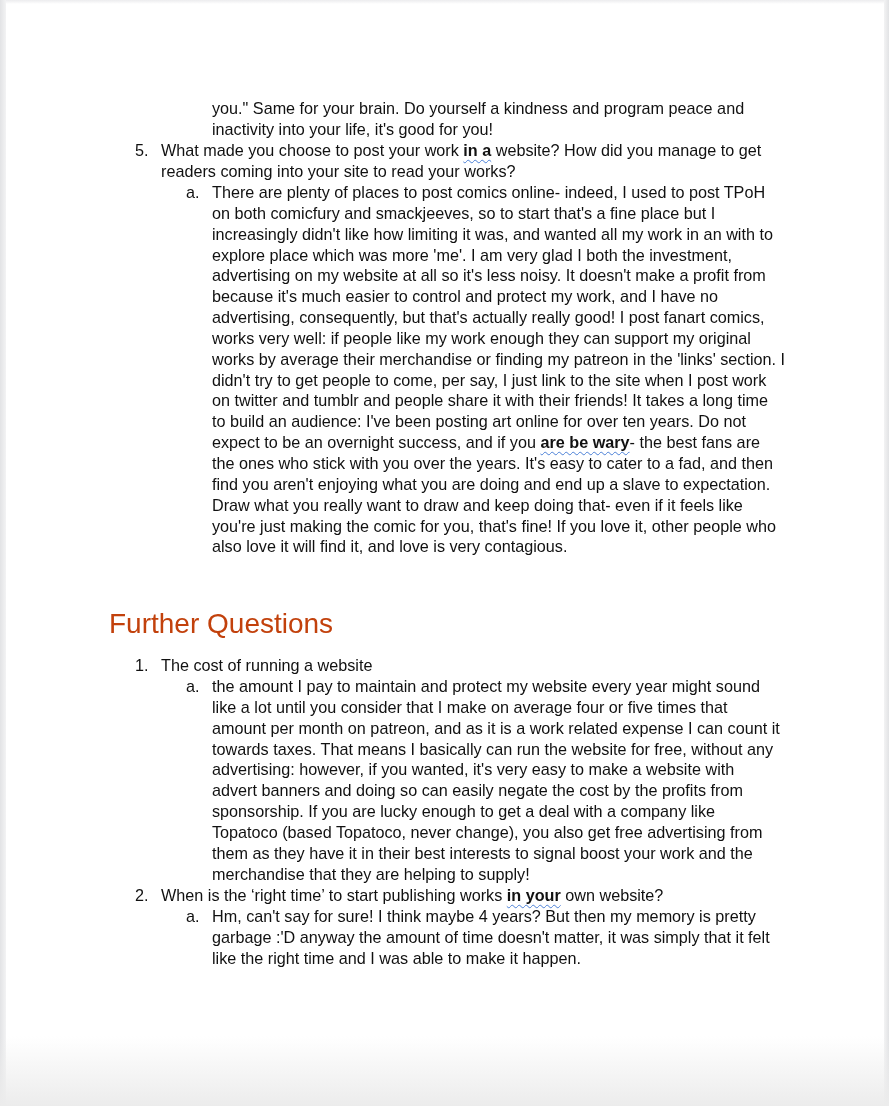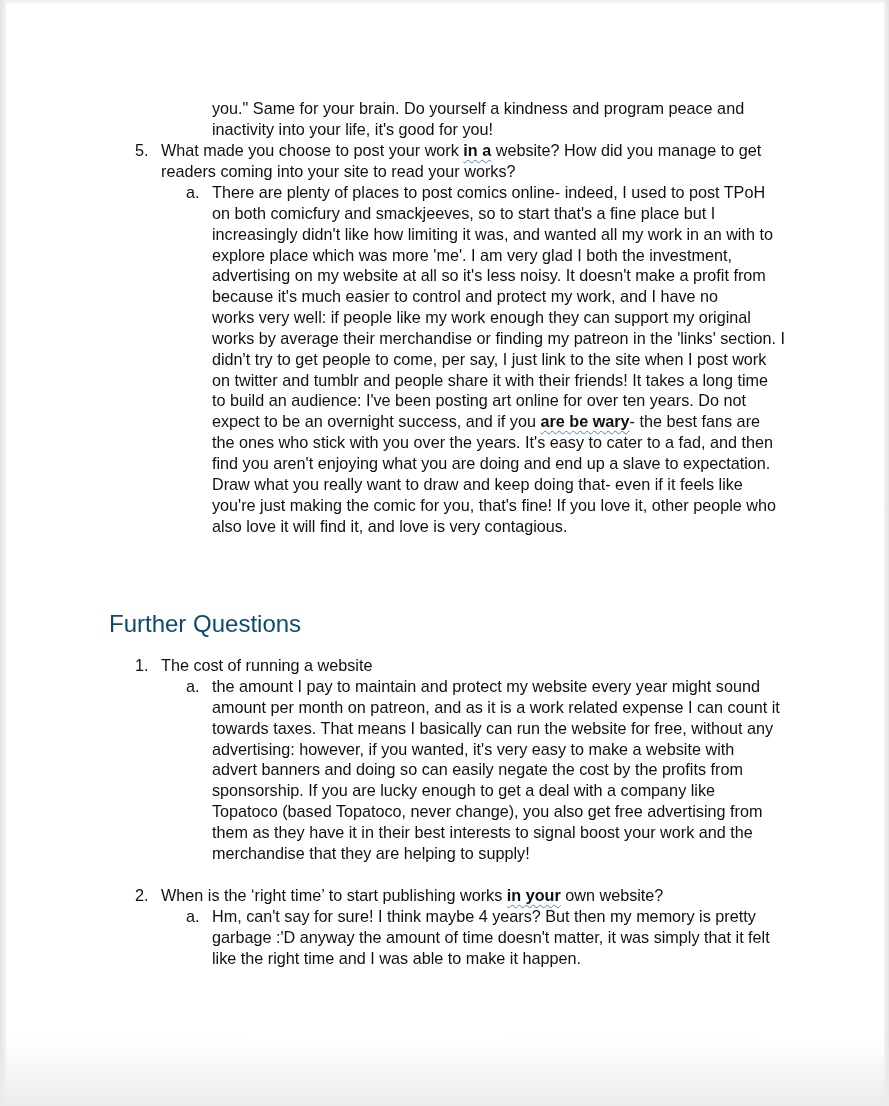--- a/index.html
+++ b/index.html
@@ -37,21 +37,21 @@
   .marker { position: absolute; }
   .line { display: block; height: 20.85px; }
   .squiggle {
     text-decoration: underline wavy #4a7fd6;
     text-decoration-thickness: 1px;
     text-underline-offset: 3px;
     font-weight: bold;
   }
   .heading {
     position: absolute; left: 109px; top: 606px;
-    font-size: 24px; line-height: 36px; color: #0c4a6e;
+    font-size: 28px; line-height: 36px; color: #c2410c;
   }
 </style>
 </head>
 <body>
 
 <div class="page-edge-top"></div>
 <div class="page-edge-left"></div>
 <div class="page-edge-right"></div>
 
 <div class="doc">
@@ -68,20 +68,21 @@
   </div>
 
   <div class="para" style="left:212px; top:182px;">
     <span class="marker" style="left:-26px;">a.</span>
     <span class="line">There are plenty of places to post comics online- indeed, I used to post TPoH</span>
     <span class="line">on both comicfury and smackjeeves, so to start that's a fine place but I</span>
     <span class="line">increasingly didn't like how limiting it was, and wanted all my work in an with to</span>
     <span class="line">explore place which was more 'me'. I am very glad I both the investment,</span>
     <span class="line">advertising on my website at all so it's less noisy. It doesn't make a profit from</span>
     <span class="line">because it's much easier to control and protect my work, and I have no</span>
+    <span class="line">advertising, consequently, but that's actually really good! I post fanart comics,</span>
     <span class="line">works very well: if people like my work enough they can support my original</span>
     <span class="line">works by average their merchandise or finding my patreon in the 'links' section. I</span>
     <span class="line">didn't try to get people to come, per say, I just link to the site when I post work</span>
     <span class="line">on twitter and tumblr and people share it with their friends! It takes a long time</span>
     <span class="line">to build an audience: I've been posting art online for over ten years. Do not</span>
     <span class="line"><span>expect to be an overnight success, and if you </span><span class="squiggle">are be wary</span><span>- the best fans are</span></span>
     <span class="line">the ones who stick with you over the years. It's easy to cater to a fad, and then</span>
     <span class="line">find you aren't enjoying what you are doing and end up a slave to expectation.</span>
     <span class="line">Draw what you really want to draw and keep doing that- even if it feels like</span>
     <span class="line">you're just making the comic for you, that's fine! If you love it, other people who</span>
@@ -91,20 +92,21 @@
   <div class="heading">Further Questions</div>
 
   <div class="para" style="left:161px; top:655px;">
     <span class="marker" style="left:-26px;">1.</span>
     <span class="line">The cost of running a website</span>
   </div>
 
   <div class="para" style="left:212px; top:676px;">
     <span class="marker" style="left:-26px;">a.</span>
     <span class="line">the amount I pay to maintain and protect my website every year might sound</span>
+    <span class="line">like a lot until you consider that I make on average four or five times that</span>
     <span class="line">amount per month on patreon, and as it is a work related expense I can count it</span>
     <span class="line">towards taxes. That means I basically can run the website for free, without any</span>
     <span class="line">advertising: however, if you wanted, it's very easy to make a website with</span>
     <span class="line">advert banners and doing so can easily negate the cost by the profits from</span>
     <span class="line">sponsorship. If you are lucky enough to get a deal with a company like</span>
     <span class="line">Topatoco (based Topatoco, never change), you also get free advertising from</span>
     <span class="line">them as they have it in their best interests to signal boost your work and the</span>
     <span class="line">merchandise that they are helping to supply!</span>
   </div>
 

